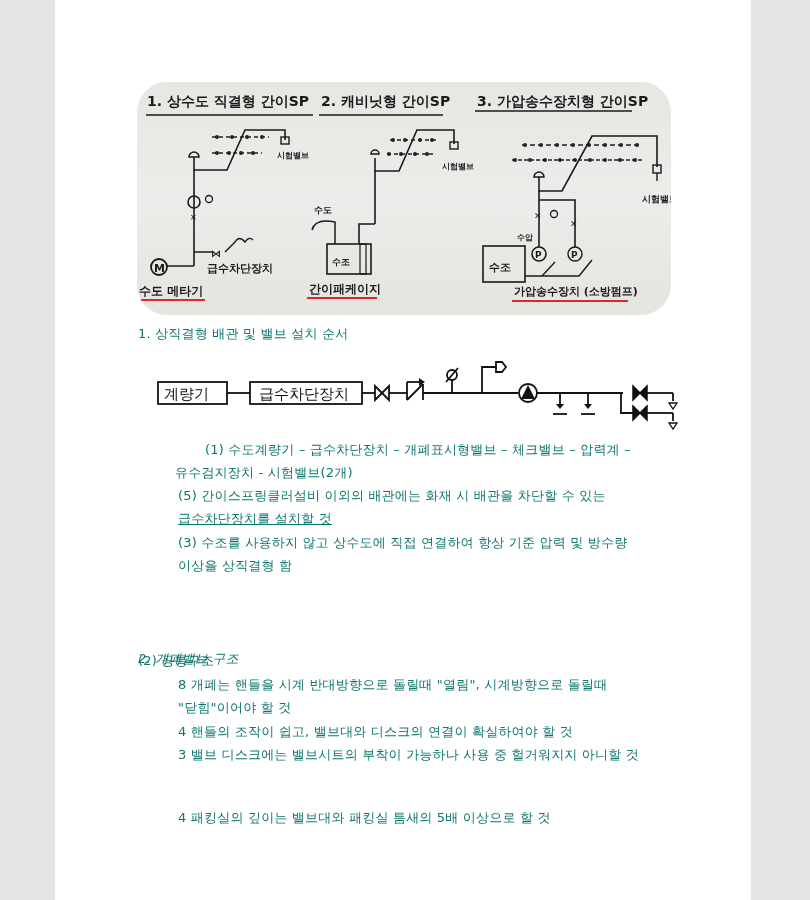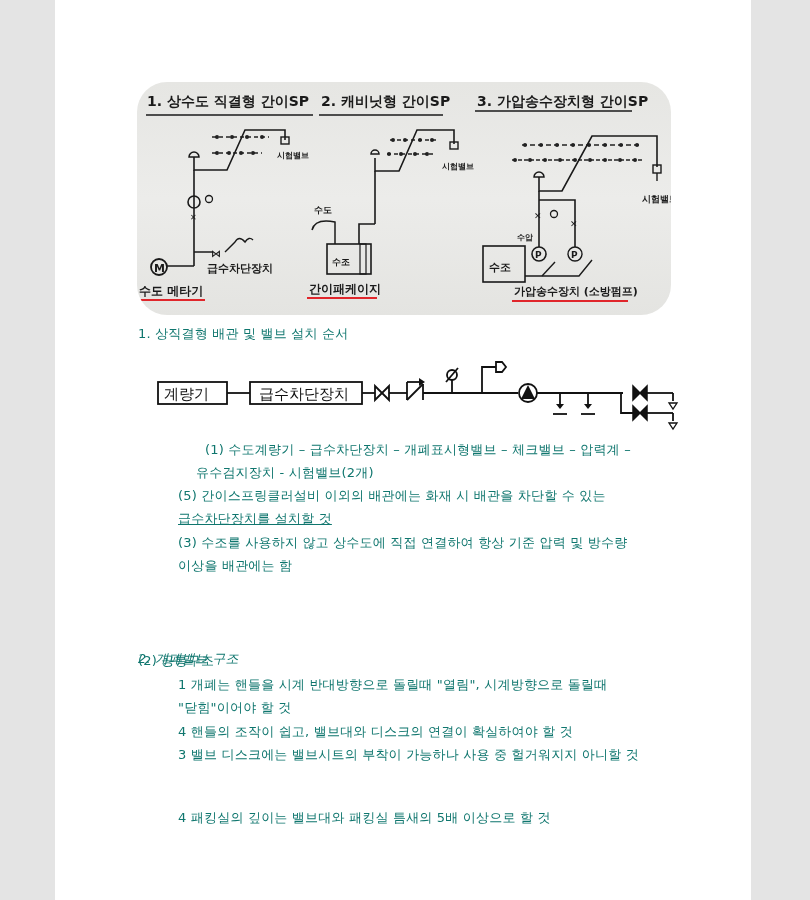--- a/index.html
+++ b/index.html
@@ -187,25 +187,25 @@
     <polygon points="480,34 480,48 494,34 494,48" fill="#111" stroke="#111" stroke-width="1.5"></polygon>
     <polygon points="480,54 480,68 494,54 494,68" fill="#111" stroke="#111" stroke-width="1.5"></polygon>
     <polygon points="516,51 524,51 520,57" fill="none" stroke="#111" stroke-width="1.3"></polygon>
     <polygon points="516,71 524,71 520,77" fill="none" stroke="#111" stroke-width="1.3"></polygon>
     <text class="boxlabel" x="11" y="47">계량기</text>
     <text class="boxlabel" x="106" y="47">급수차단장치</text>
   </svg>
 </div>
 
 <div class="abs txt" style="left:178px; top:441px;margin-left:27px;">(1) 수도계량기 – 급수차단장치 – 개폐표시형밸브 – 체크밸브 – 압력계 –</div>
-<div class="abs txt" style="left:196px; top:464px;">유수검지장치 - 시험밸브(2개)</div>
+<div class="abs txt" style="left:175px; top:464px;">유수검지장치 - 시험밸브(2개)</div>
 <div class="abs txt" style="left:178px; top:487px;">(5) 간이스프링클러설비 이외의 배관에는 화재 시 배관을 차단할 수 있는</div>
 <div class="abs txt" style="left:178px; top:510px;text-decoration:underline;">급수차단장치를 설치할 것</div>
 <div class="abs txt" style="left:178px; top:534px;">(3) 수조를 사용하지 않고 상수도에 직접 연결하여 항상 기준 압력 및 방수량</div>
-<div class="abs txt" style="left:178px; top:557px;">이상을 배관에는 함</div>
+<div class="abs txt" style="left:178px; top:557px;">이상을 상직결형 함</div>
 
 <div class="abs txt" style="left:138px; top:650px;font-style:italic;">2. 개폐밸브 구조</div>
 <div class="abs txt" style="left:138px; top:652px;">(2) 공통구조</div>
-<div class="abs txt" style="left:178px; top:676px;">1 개폐는 핸들을 시계 반대방향으로 돌릴때 "열림", 시계방향으로 돌릴때</div>
+<div class="abs txt" style="left:178px; top:676px;">8 개폐는 핸들을 시계 반대방향으로 돌릴때 "열림", 시계방향으로 돌릴때</div>
 <div class="abs txt" style="left:178px; top:699px;">"닫힘"이어야 할 것</div>
 <div class="abs txt" style="left:178px; top:723px;">4 핸들의 조작이 쉽고, 밸브대와 디스크의 연결이 확실하여야 할 것</div>
 <div class="abs txt" style="left:178px; top:746px;text-align:right;">3 밸브 디스크에는 밸브시트의 부착이 가능하나 사용 중 헐거워지지 아니할 것</div>
 <div class="abs txt" style="left:178px; top:769px;margin-top:40px;">4 패킹실의 깊이는 밸브대와 패킹실 틈새의 5배 이상으로 할 것</div>
 
 </body></html>

